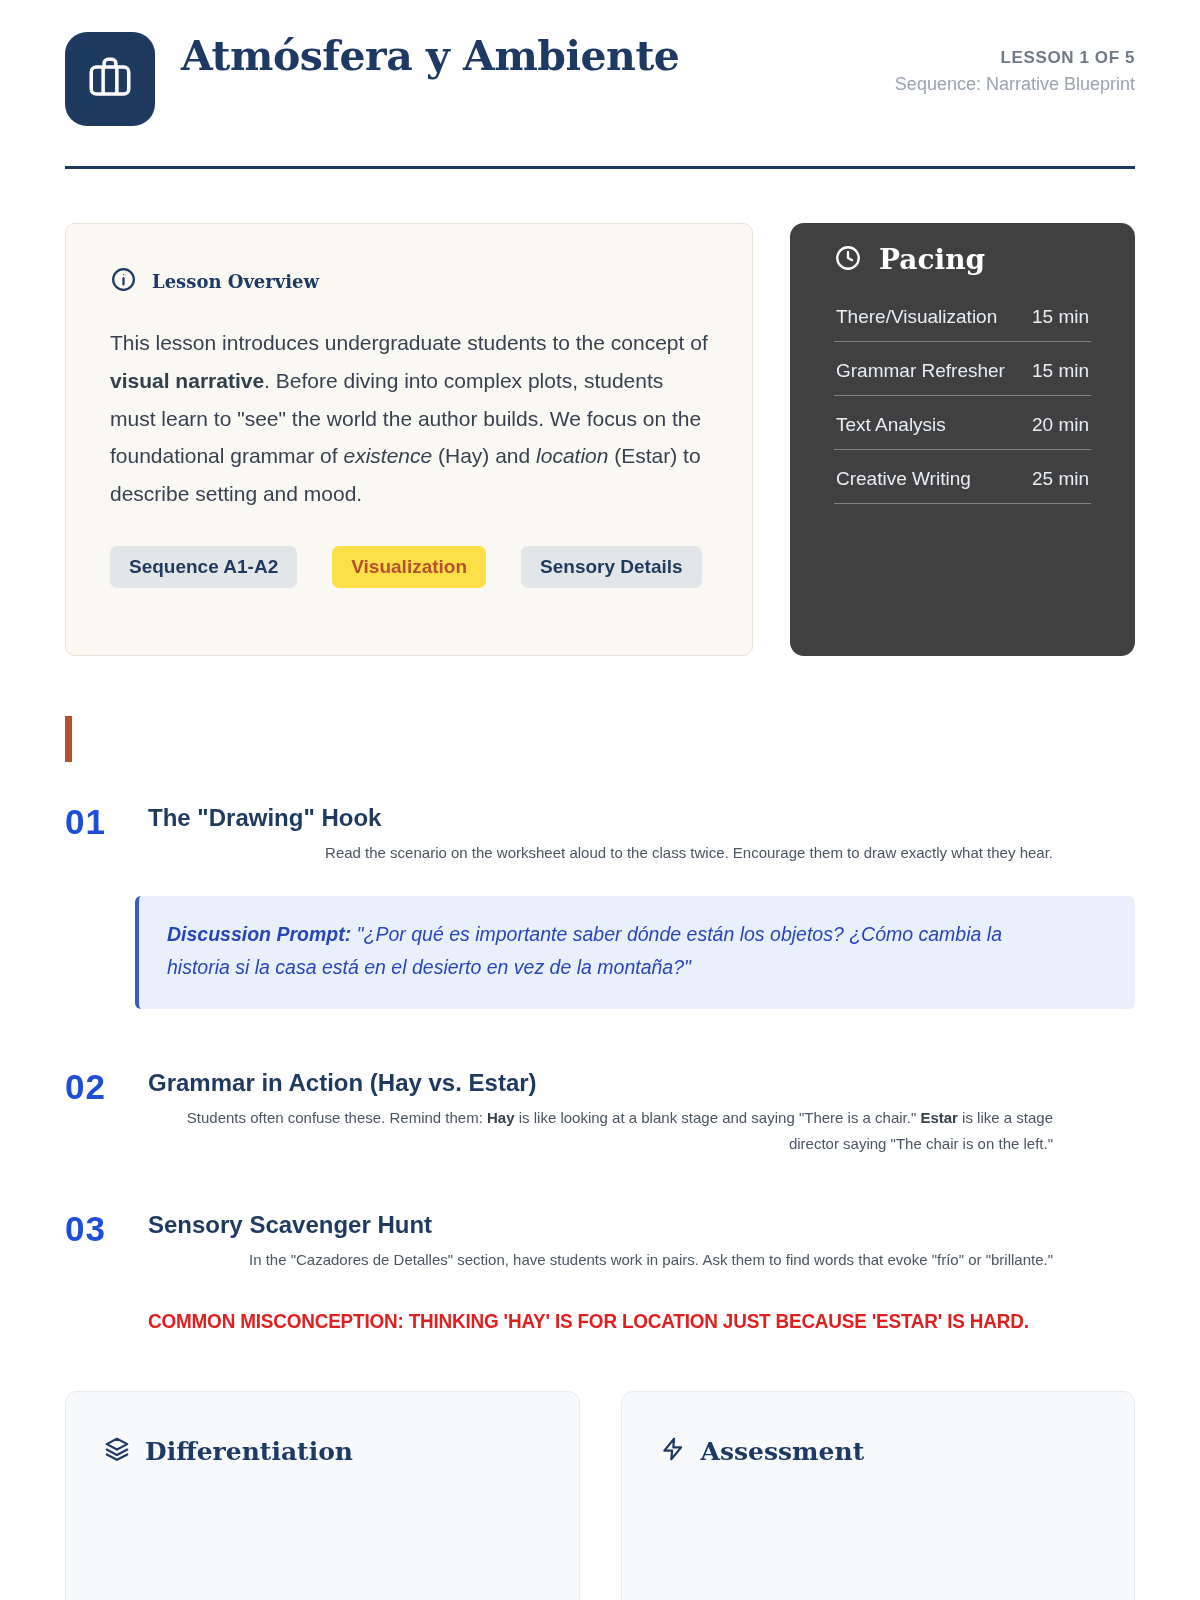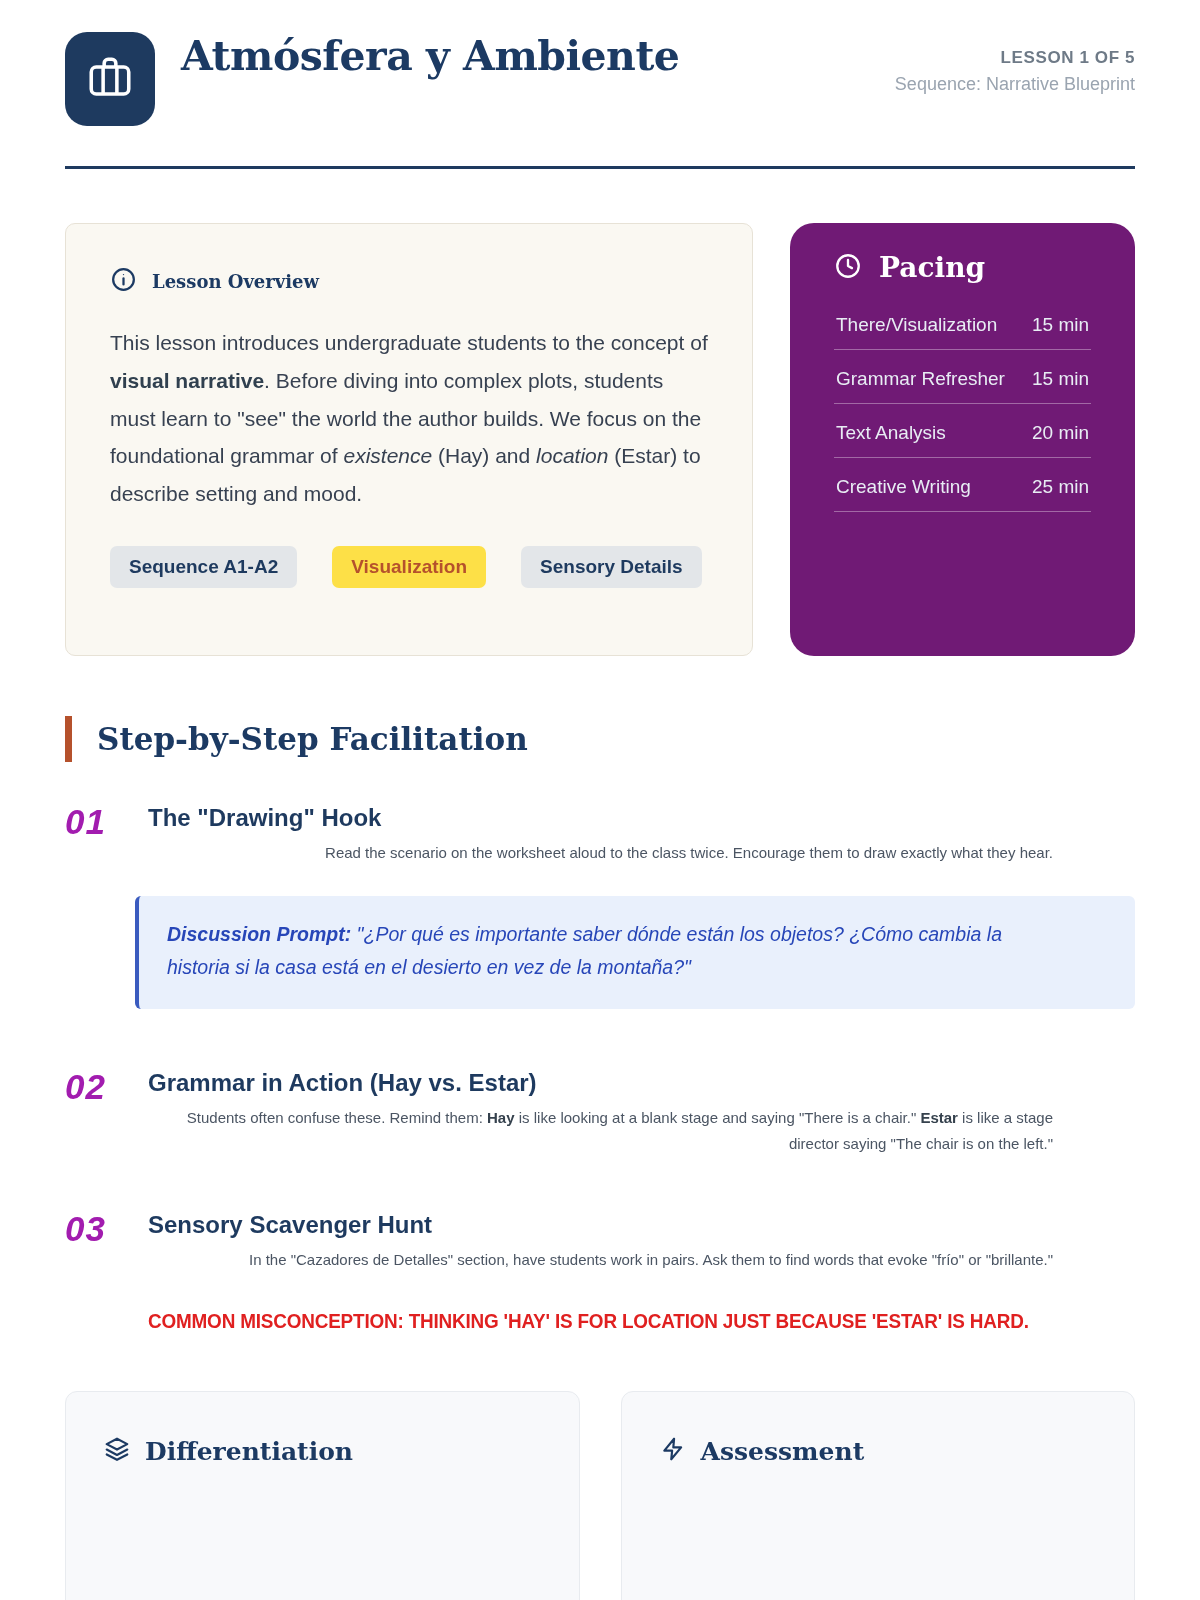--- a/index.html
+++ b/index.html
@@ -32,43 +32,43 @@
   .card-title-row svg{width:27px;height:27px;flex:none;}
   .card-title{font-family:"DejaVu Serif","Liberation Serif",serif;font-weight:bold;
     font-size:18px;color:#1c3a63;margin:0;}
   .overview-text{font-size:21px;line-height:1.8;color:#374151;margin:27px 0 0;max-width:615px;}
   .overview-text strong{color:#30404f;}
   .tags{display:flex;gap:35px;margin-top:33px;}
   .tag{font-size:19px;font-weight:bold;padding:10px 19px;border-radius:7px;white-space:nowrap;}
   .tag-gray{background:#e3e6e9;color:#1e3a5f;}
   .tag-peach{background:#fde047;color:#b5512c;}
 
-  .pacing-card{background:#701a75;border-radius:24px;padding:28px 44px;box-sizing:border-box;
+  .pacing-card{background:#404040;border-radius:14px;padding:20px 44px;box-sizing:border-box;
     height:433px;color:#ffffff;}
   .pacing-title-row{display:flex;align-items:center;gap:17px;}
   .pacing-title-row svg{width:28px;height:28px;flex:none;}
   .pacing-title{font-family:"DejaVu Serif","Liberation Serif",serif;font-weight:bold;
     font-size:28px;margin:0;color:#ffffff;}
   .pacing-rows{margin-top:12px;}
   .pacing-row{display:flex;justify-content:space-between;align-items:baseline;
     font-size:19px;color:#e8edf4;padding:18px 2px 13px;
     border-bottom:1px solid rgba(255,255,255,0.35);}
   .pacing-value{white-space:nowrap;}
 
   
   .section-head{display:flex;align-items:center;gap:25px;margin-top:60px;}
   .accent-bar{width:7px;height:46px;background:#b5512c;flex:none;}
   .section-title{font-family:"DejaVu Serif","Liberation Serif",serif;font-weight:bold;
     font-size:31px;color:#1c3a63;margin:0;}
 
   
   .step{display:flex;margin-top:40px;}
   .step + .step{margin-top:52px;}
-  .step-num{width:83px;flex:none;color:#a21caf;font-size:35px;font-weight:bold;
-    letter-spacing:1px;padding-top:0px;font-style:italic;}
+  .step-num{width:83px;flex:none;color:#1d4ed8;font-size:35px;font-weight:bold;
+    letter-spacing:1px;padding-top:0px;}
   .step-content{flex:1;min-width:0;}
   .step-title{font-size:24px;font-weight:bold;color:#1e3a5f;margin:2px 0 0;}
   .step-body{font-size:15px;line-height:1.75;color:#4b5563;margin:8px 0 0;max-width:905px;text-align:right;}
   .step-body strong{color:#35414d;}
 
   .discussion{margin:30px 0 6px -13px;background:#e9f0fc;border-left:4px solid #3a5bbf;
     border-radius:6px;padding:22px 28px 24px;}
   .discussion-text{margin:0;color:#2746b8;font-size:19.5px;line-height:1.7;
     font-style:italic;max-width:872px;}
   .discussion-label{font-weight:bold;}
@@ -159,21 +159,20 @@
         <div class="pacing-row">
           <span class="pacing-label">Creative Writing</span>
           <span class="pacing-value">25 min</span>
         </div>
       </div>
     </aside>
   </div>
 
   <div class="section-head">
     <div class="accent-bar"></div>
-    <h2 class="section-title">Step-by-Step Facilitation</h2>
   </div>
 
   <div class="step">
     <div class="step-num">01</div>
     <div class="step-content">
       <h3 class="step-title">The "Drawing" Hook</h3>
       <p class="step-body">Read the scenario on the worksheet aloud to the class twice. Encourage them to draw exactly what they hear.</p>
       <div class="discussion">
         <p class="discussion-text"><span class="discussion-label">Discussion Prompt:</span><span> "¿Por qué es importante saber dónde están los objetos? ¿Cómo cambia la historia si la casa está en el desierto en vez de la montaña?"</span></p>
       </div>

